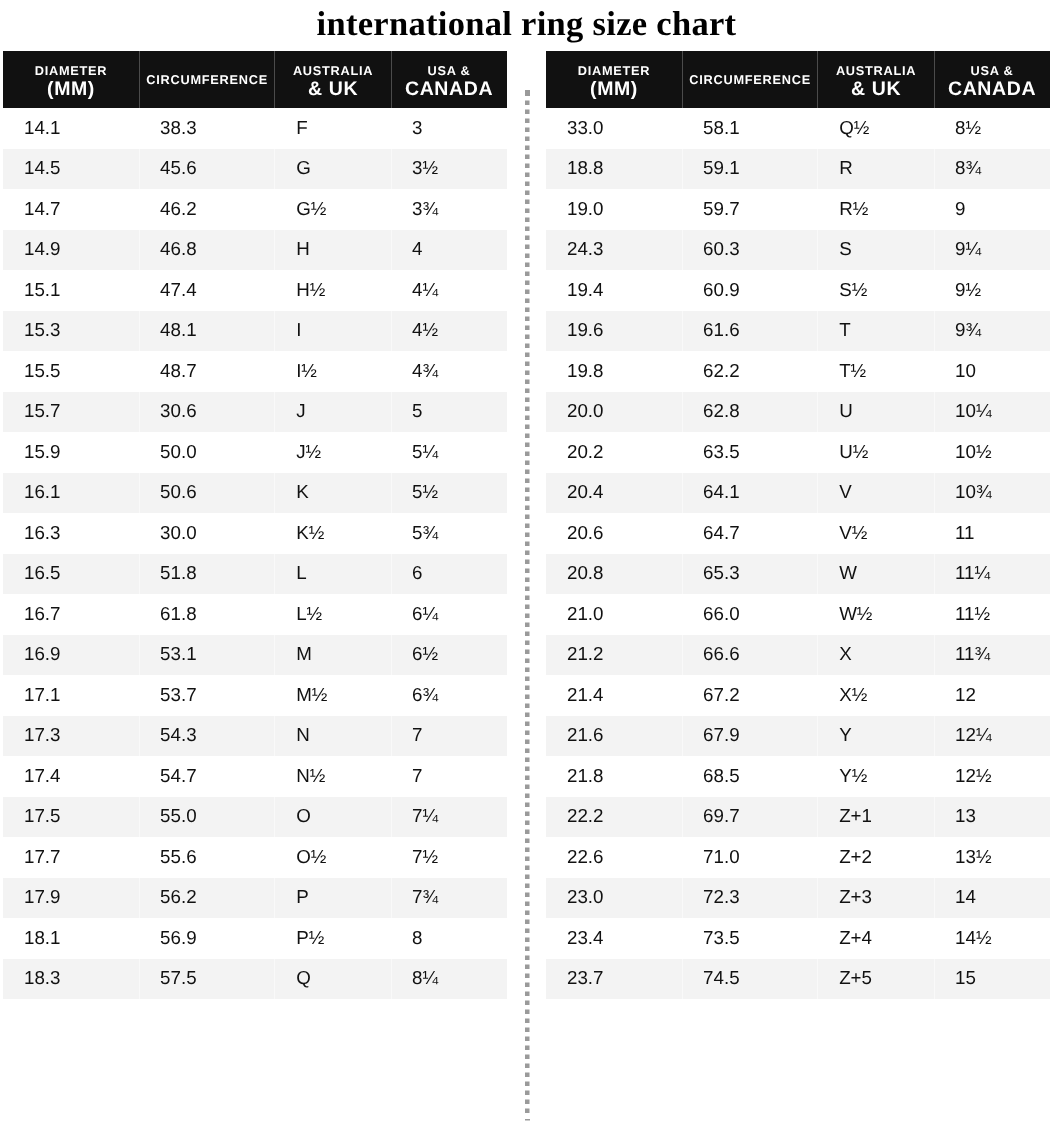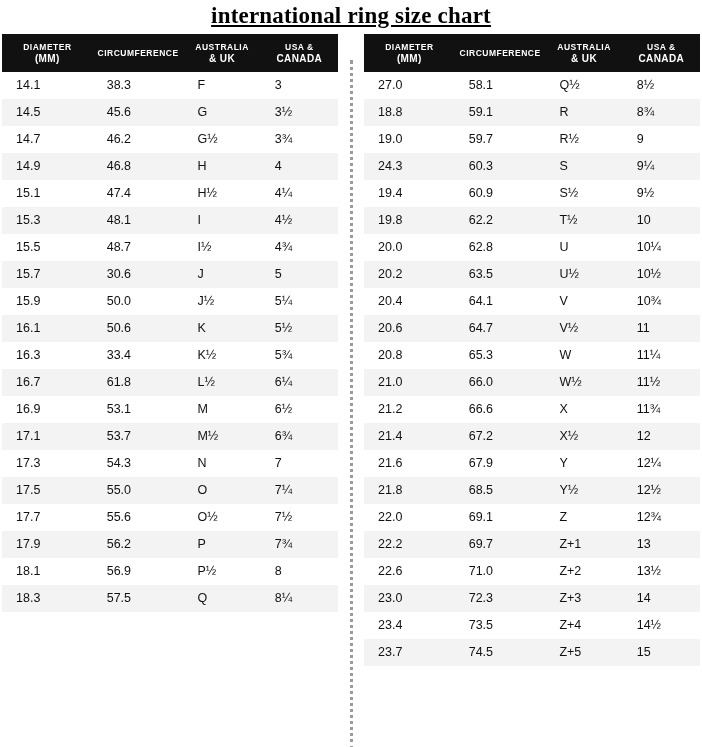--- a/index.html
+++ b/index.html
@@ -23,21 +23,20 @@
   .title {
     text-align: center;
     font-family: "Liberation Serif", serif;
     font-weight: bold;
     font-size: 23px;
     line-height: 28px;
     padding: 2px 0 4px 0;
     margin: 0;
     letter-spacing: 0.2px;
     color: #000000;
-    text-decoration: underline;
   }
   .tables {
     display: flex;
     flex-direction: row;
     align-items: flex-start;
     justify-content: space-between;
     padding: 0 2px;
     box-sizing: border-box;
   }
   .table-wrap {
@@ -68,21 +67,21 @@
     font-weight: bold;
     letter-spacing: 0.5px;
     text-align: center;
     padding: 8px 2px;
     line-height: 11px;
     border: none;
     text-transform: uppercase;
   }
   thead th .sub {
     display: block;
-    font-size: 10px;
+    font-size: 13px;
     font-weight: bold;
     letter-spacing: 0.4px;
   }
   tbody td {
     font-size: 12.5px;
     padding: 6px 0 6px 14px;
     text-align: left;
     color: #111111;
     line-height: 15px;
     border: none;
@@ -192,23 +191,29 @@
               <td>5¼</td>
             </tr>
             <tr>
               <td>16.1</td>
               <td>50.6</td>
               <td>K</td>
               <td>5½</td>
             </tr>
             <tr>
               <td>16.3</td>
-              <td>33.4</td>
+              <td>30.0</td>
               <td>K½</td>
               <td>5¾</td>
+            </tr>
+            <tr>
+              <td>16.5</td>
+              <td>51.8</td>
+              <td>L</td>
+              <td>6</td>
             </tr>
             <tr>
               <td>16.7</td>
               <td>61.8</td>
               <td>L½</td>
               <td>6¼</td>
             </tr>
             <tr>
               <td>16.9</td>
               <td>53.1</td>
@@ -218,20 +223,26 @@
             <tr>
               <td>17.1</td>
               <td>53.7</td>
               <td>M½</td>
               <td>6¾</td>
             </tr>
             <tr>
               <td>17.3</td>
               <td>54.3</td>
               <td>N</td>
+              <td>7</td>
+            </tr>
+            <tr>
+              <td>17.4</td>
+              <td>54.7</td>
+              <td>N½</td>
               <td>7</td>
             </tr>
             <tr>
               <td>17.5</td>
               <td>55.0</td>
               <td>O</td>
               <td>7¼</td>
             </tr>
             <tr>
               <td>17.7</td>
@@ -287,21 +298,21 @@
               <span class="sub">&amp; UK</span>
             </th>
             <th>
               <span>USA &amp;</span>
               <span class="sub">CANADA</span>
             </th>
           </tr>
         </thead>
         <tbody id="right-body">
             <tr>
-              <td>27.0</td>
+              <td>33.0</td>
               <td>58.1</td>
               <td>Q½</td>
               <td>8½</td>
             </tr>
             <tr>
               <td>18.8</td>
               <td>59.1</td>
               <td>R</td>
               <td>8¾</td>
             </tr>
@@ -317,20 +328,26 @@
               <td>S</td>
               <td>9¼</td>
             </tr>
             <tr>
               <td>19.4</td>
               <td>60.9</td>
               <td>S½</td>
               <td>9½</td>
             </tr>
             <tr>
+              <td>19.6</td>
+              <td>61.6</td>
+              <td>T</td>
+              <td>9¾</td>
+            </tr>
+            <tr>
               <td>19.8</td>
               <td>62.2</td>
               <td>T½</td>
               <td>10</td>
             </tr>
             <tr>
               <td>20.0</td>
               <td>62.8</td>
               <td>U</td>
               <td>10¼</td>
@@ -383,26 +400,20 @@
               <td>Y</td>
               <td>12¼</td>
             </tr>
             <tr>
               <td>21.8</td>
               <td>68.5</td>
               <td>Y½</td>
               <td>12½</td>
             </tr>
             <tr>
-              <td>22.0</td>
-              <td>69.1</td>
-              <td>Z</td>
-              <td>12¾</td>
-            </tr>
-            <tr>
               <td>22.2</td>
               <td>69.7</td>
               <td>Z+1</td>
               <td>13</td>
             </tr>
             <tr>
               <td>22.6</td>
               <td>71.0</td>
               <td>Z+2</td>
               <td>13½</td>

